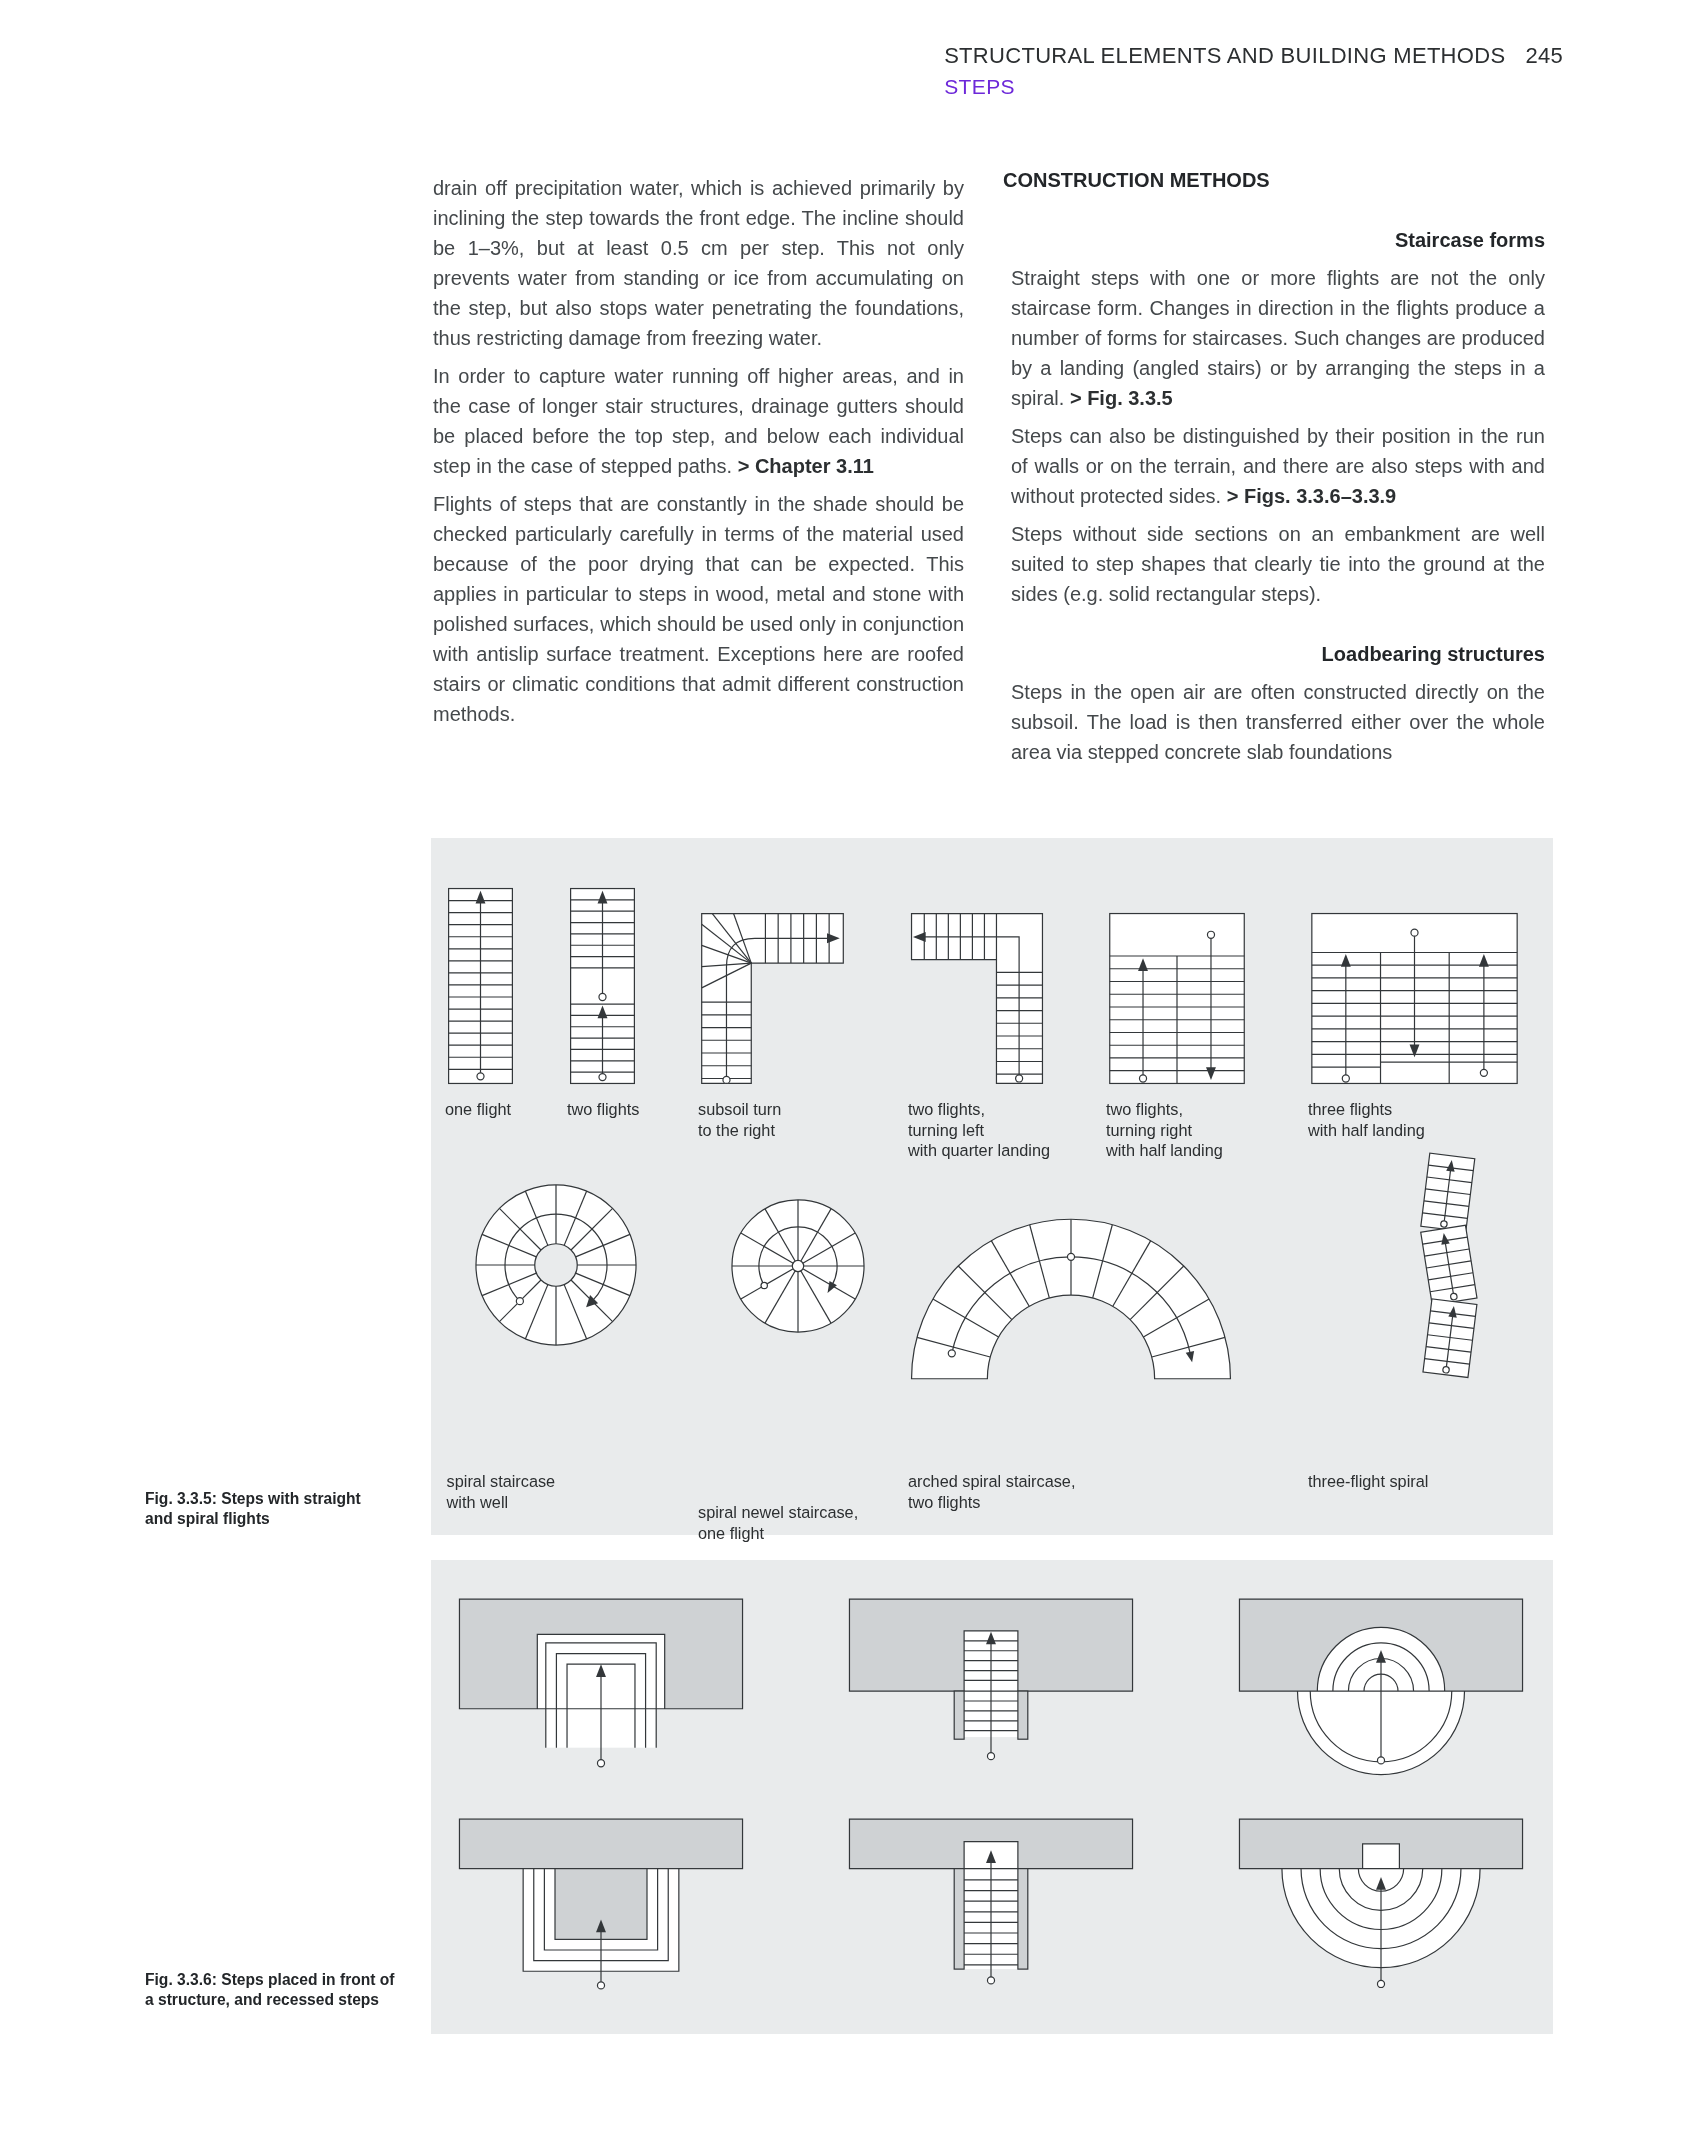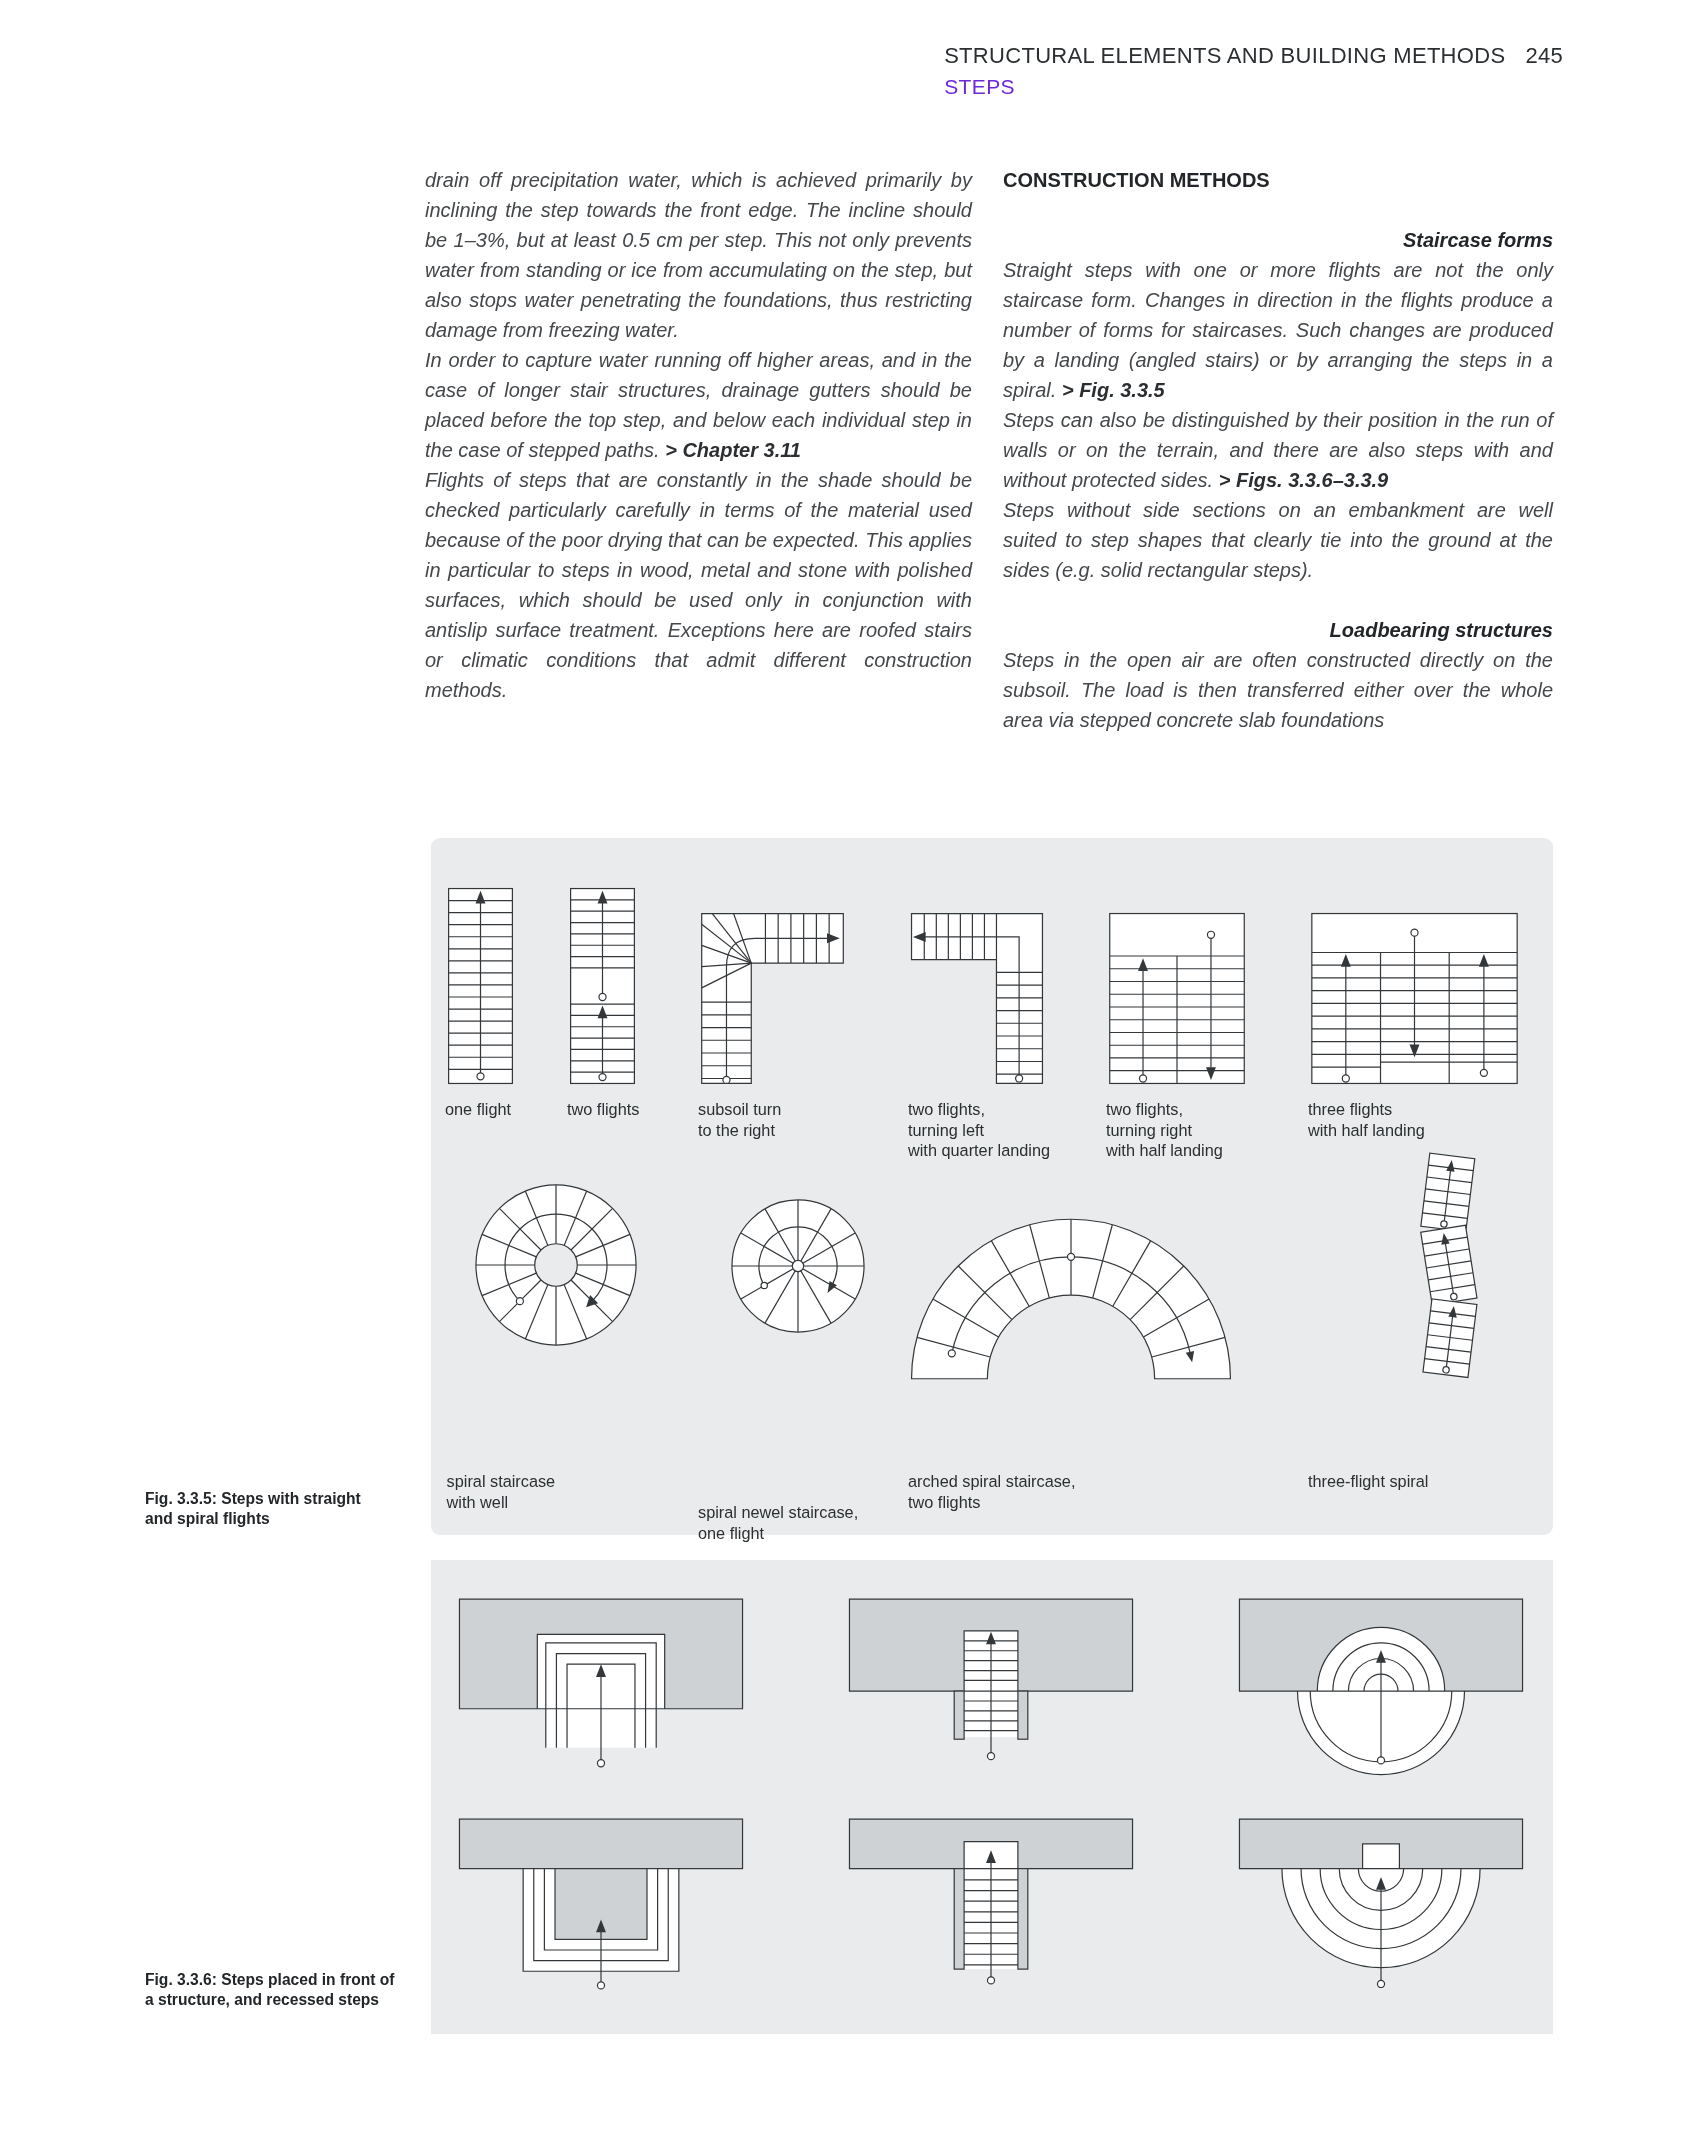--- a/index.html
+++ b/index.html
@@ -10,29 +10,29 @@
   
   .running-head { position:absolute; top:43px; right:139px; text-align:left; }
   .running-title { font-size:22px; letter-spacing:0.3px; color:#2c2f31; }
   .running-title .pagenum { margin-left:20px; }
   .running-sub { font-size:21px; color:#6d28d9; margin-top:5.7px; letter-spacing:0.4px; }
 
   
   .col { position:absolute; top:165px; width:547px; font-size:20px; line-height:30px; text-align:justify; color:#44484b; }
   .col-left { left:425px; }
   .col-right { left:1003px; width:550px; }
-  .col p { margin:0;font-style:italic; }
+  .col p { margin:8px; }
   .ref { font-weight:bold; color:#2c2f31; white-space:nowrap; }
   .subhead { font-weight:bold; color:#232629; text-align:right; }
   .subhead2 { margin-top:30px !important; }
   h1.methods { font-size:20px; line-height:30px; font-weight:bold; color:#232629; margin:0 0 30px 0; text-align:left; }
 
   
   .panel { position:absolute; left:431px; width:1122px; background:#e9ebec; }
-  .panel1 { top:838px; height:697px;border-radius:9px; }
+  .panel1 { top:838px; height:697px; }
   .panel2 { top:1560px; height:474px; }
   .diagram { position:absolute; }
   .diagram-label { position:absolute; font-size:16.3px; line-height:20.6px; color:#2c2f31; white-space:pre-line; }
   .fig-caption { position:absolute; left:145px; width:277px; font-size:15.6px; line-height:20px; font-weight:bold; color:#232629; white-space:pre-line; }
 
   
   .s { stroke:#33373a; stroke-width:1.7; fill:none; }
   .sf { stroke:#33373a; stroke-width:1.7; fill:#ffffff; }
   .hole { stroke:#33373a; stroke-width:1.7; fill:#e9ebec; }
   .ah { fill:#33373a; stroke:none; }

